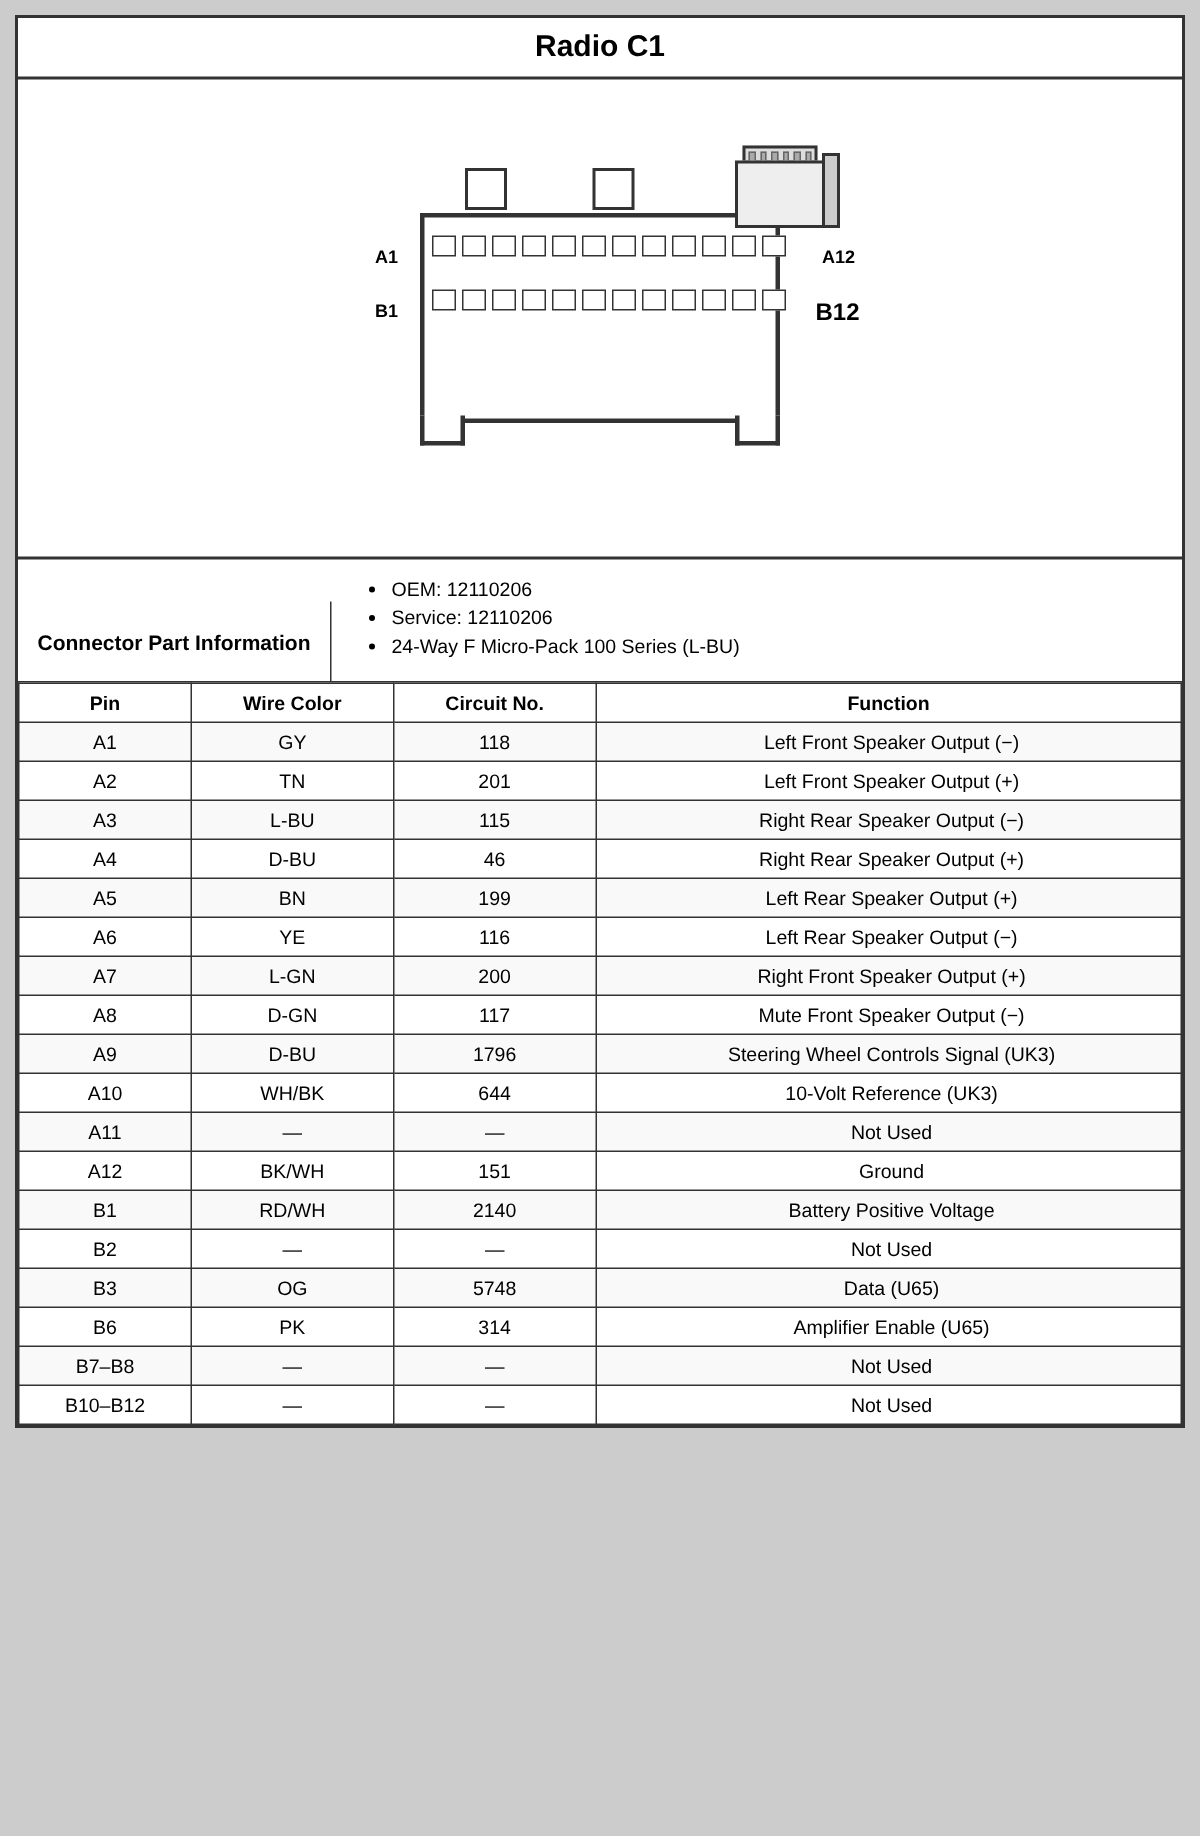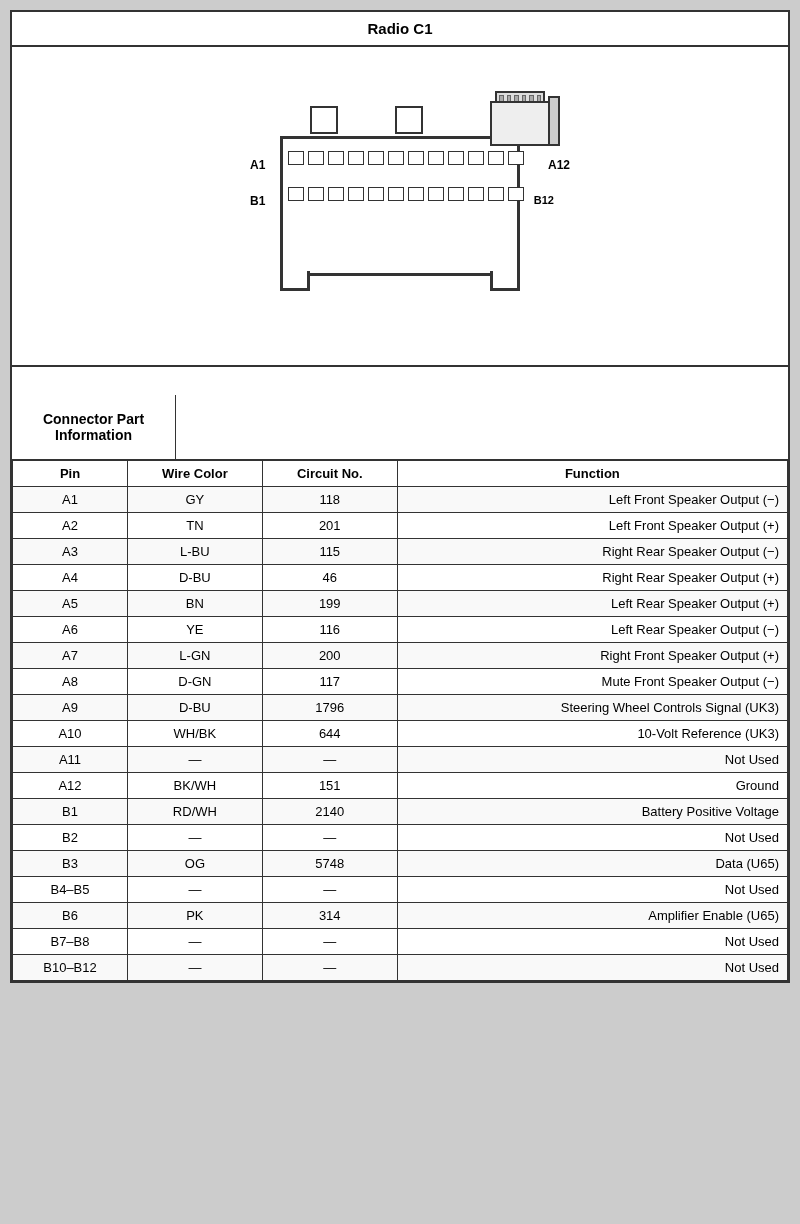--- a/index.html
+++ b/index.html
@@ -13,21 +13,21 @@
       font-size: 13px;
     }
     .page {
       width: 780px;
       background: #fff;
       border: 2px solid #333;
     }
     .title-bar {
       text-align: center;
       font-weight: bold;
-      font-size: 15px;
+      font-size: 20px;
       padding: 8px;
       border-bottom: 2px solid #333;
     }
     .diagram-section {
       border-bottom: 2px solid #333;
       padding: 20px;
       display: flex;
       justify-content: center;
       align-items: center;
       min-height: 320px;
@@ -89,23 +89,23 @@
     }
     .label-b1 {
       position: absolute;
       left: 30px;
       top: 118px;
       font-size: 12px;
       font-weight: bold;
     }
     .label-b12 {
       position: absolute;
-      right: 26px;
+      right: 7px;
       top: 118px;
-      font-size: 11px;
+      font-size: 16px;
       font-weight: bold;
       text-align: right;
     }
     
     .mini-connector {
       position: absolute;
       right: 20px;
       top: 10px;
       width: 80px;
       height: 70px;
@@ -145,21 +145,21 @@
       height: 50px;
       border: 2px solid #333;
       background: #ccc;
     }
     
     .info-section {
       display: flex;
       border-bottom: 1px solid #333;
     }
     .info-left {
-      width: 164px;
+      width: 209px;
       border-right: 1px solid #333;
       padding: 16px 12px;
       font-weight: bold;
       font-size: 14px;
       display: flex;
       align-items: center;
       justify-content: center;
       text-align: center;
       margin-top: 28px;
     }
@@ -184,21 +184,21 @@
       border: 1px solid #333;
       text-align: center;
       padding: 5px 8px;
       font-size: 13px;
     }
     th {
       font-weight: bold;
       background: #fff;
     }
     td.function-col {
-      text-align: right;
+      text-align: center;
       padding-left: 12px;
     }
     tr:nth-child(odd) td {
       background: #f9f9f9;
     }
     tr:nth-child(even) td {
       background: #fff;
     }
     th {
       background: #fff !important;
@@ -289,20 +289,27 @@
           <div class="mini-pin"></div>
         </div>
         <div class="mini-body"></div>
         <div class="mini-side"></div>
       </div>
     </div>
   </div>
 
   <div class="info-section">
     <div class="info-left">Connector Part Information</div>
+    <div class="info-right">
+      <ul>
+        <li>OEM: 12110206</li>
+        <li>Service: 12110206</li>
+        <li>24-Way F Micro-Pack 100 Series (L-BU)</li>
+      </ul>
+    </div>
   </div>
 
   <table>
     <thead>
       <tr>
         <th>Pin</th>
         <th>Wire Color</th>
         <th>Circuit No.</th>
         <th>Function</th>
       </tr>
@@ -392,26 +399,20 @@
           <td>—</td>
           <td class="function-col">Not Used</td>
         </tr>
         <tr>
           <td>B3</td>
           <td>OG</td>
           <td>5748</td>
           <td class="function-col">Data (U65)</td>
         </tr>
         <tr>
-          <td>B4–B5</td>
-          <td>—</td>
-          <td>—</td>
-          <td class="function-col">Not Used</td>
-        </tr>
-        <tr>
           <td>B6</td>
           <td>PK</td>
           <td>314</td>
           <td class="function-col">Amplifier Enable (U65)</td>
         </tr>
         <tr>
           <td>B7–B8</td>
           <td>—</td>
           <td>—</td>
           <td class="function-col">Not Used</td>

